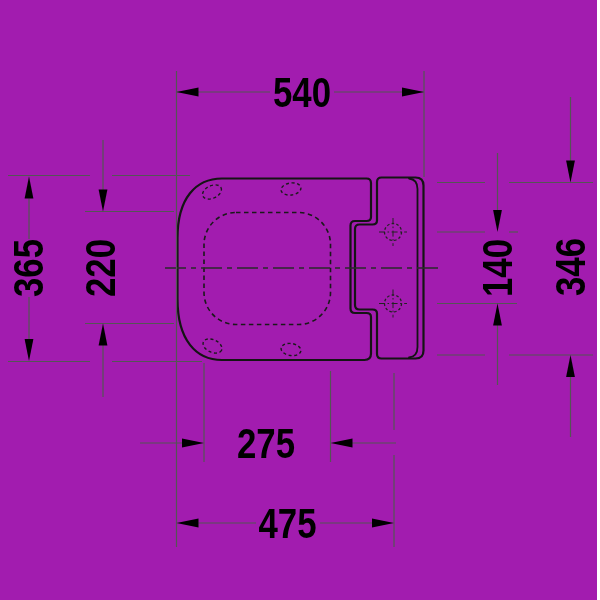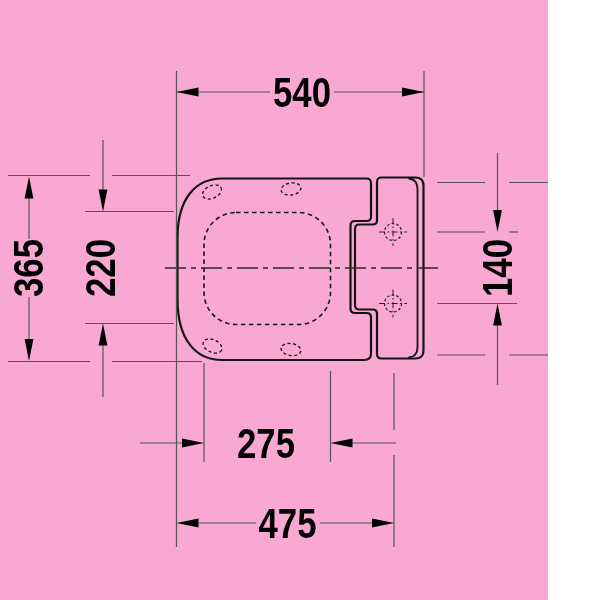--- a/index.html
+++ b/index.html
@@ -2,23 +2,23 @@
 <html><head>
 <meta charset="utf-8">
 <style>
   html, body {
     margin: 0;
     padding: 0;
     background: #ffffff;
   }
   .stage {
     position: relative;
-    width: 548px;
+    width: 597px;
     height: 600px;
-    background: #f9a8d4;
+    background: #a21caf;
     overflow: hidden;
     font-family: "Liberation Sans", sans-serif;
   }
   svg { display: block; }
   .outline {
     fill: none;
     stroke: #141414;
     stroke-width: 2.2;
     stroke-linejoin: round;
     stroke-linecap: round;

